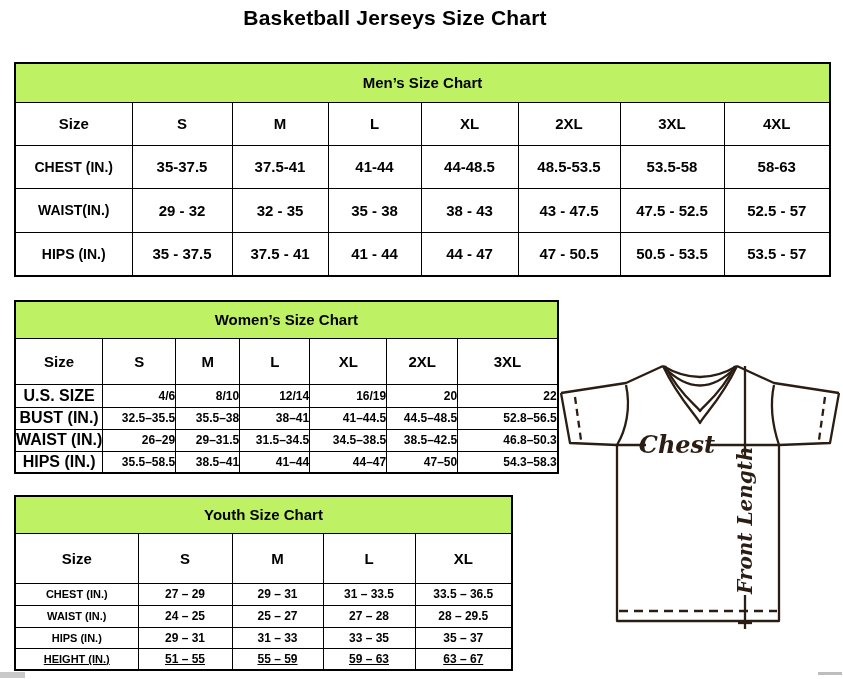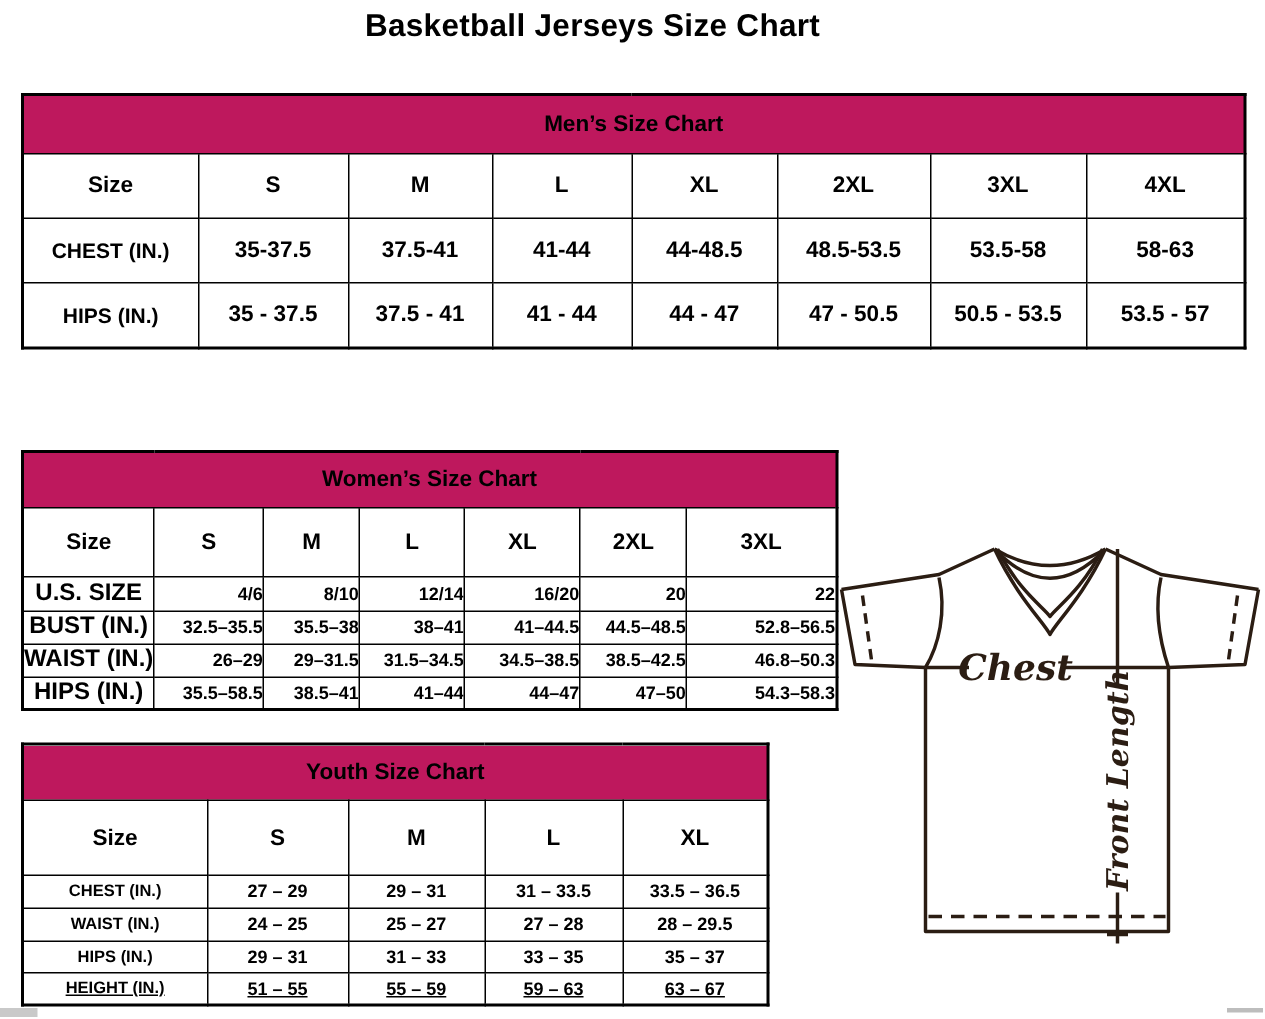--- a/index.html
+++ b/index.html
@@ -12,21 +12,21 @@
     font-size:21px;font-weight:bold;color:#000;margin:0;letter-spacing:.2px;
   }
   table.chart{
     position:absolute;border:2px solid #000;border-collapse:collapse;
     table-layout:fixed;background:#fff;
   }
   table.chart td{
     border:1px solid #000;text-align:center;vertical-align:middle;
     font-weight:bold;color:#000;padding:0;overflow:hidden;white-space:nowrap;
   }
-  table.chart tr.title-row td{background:#be185d;font-size:15px;}
+  table.chart tr.title-row td{background:#bef264;font-size:15px;}
   #men-table{left:14px;top:62px;}
   #men-table tr.size-row td{font-size:15px;}
   #men-table td.label{font-size:14px;}
   #men-table td.val{font-size:15px;}
   #women-table{left:14px;top:300px;}
   #women-table tr.size-row td{font-size:15px;}
   #women-table td.label{font-size:16px;}
   #women-table td.val{font-size:12px;text-align:right;}
   #youth-table{left:14px;top:495px;}
   #youth-table tr.size-row td{font-size:15px;}
@@ -75,20 +75,30 @@
         <td class="label">CHEST (IN.)</td>
         <td class="val">35-37.5</td>
         <td class="val">37.5-41</td>
         <td class="val">41-44</td>
         <td class="val">44-48.5</td>
         <td class="val">48.5-53.5</td>
         <td class="val">53.5-58</td>
         <td class="val">58-63</td>
       </tr>
       <tr style="height: 44px;">
+        <td class="label">WAIST(IN.)</td>
+        <td class="val">29 - 32</td>
+        <td class="val">32 - 35</td>
+        <td class="val">35 - 38</td>
+        <td class="val">38 - 43</td>
+        <td class="val">43 - 47.5</td>
+        <td class="val">47.5 - 52.5</td>
+        <td class="val">52.5 - 57</td>
+      </tr>
+      <tr style="height: 44px;">
         <td class="label">HIPS (IN.)</td>
         <td class="val">35 - 37.5</td>
         <td class="val">37.5 - 41</td>
         <td class="val">41 - 44</td>
         <td class="val">44 - 47</td>
         <td class="val">47 - 50.5</td>
         <td class="val">50.5 - 53.5</td>
         <td class="val">53.5 - 57</td>
       </tr>
     </tbody>
@@ -114,21 +124,21 @@
         <td>L</td>
         <td>XL</td>
         <td>2XL</td>
         <td>3XL</td>
       </tr>
       <tr style="height: 23px;">
         <td class="label">U.S. SIZE</td>
         <td class="val">4/6</td>
         <td class="val">8/10</td>
         <td class="val">12/14</td>
-        <td class="val">16/20</td>
+        <td class="val">16/19</td>
         <td class="val">20</td>
         <td class="val">22</td>
       </tr>
       <tr style="height: 22px;">
         <td class="label">BUST (IN.)</td>
         <td class="val">32.5–35.5</td>
         <td class="val">35.5–38</td>
         <td class="val">38–41</td>
         <td class="val">41–44.5</td>
         <td class="val">44.5–48.5</td>

